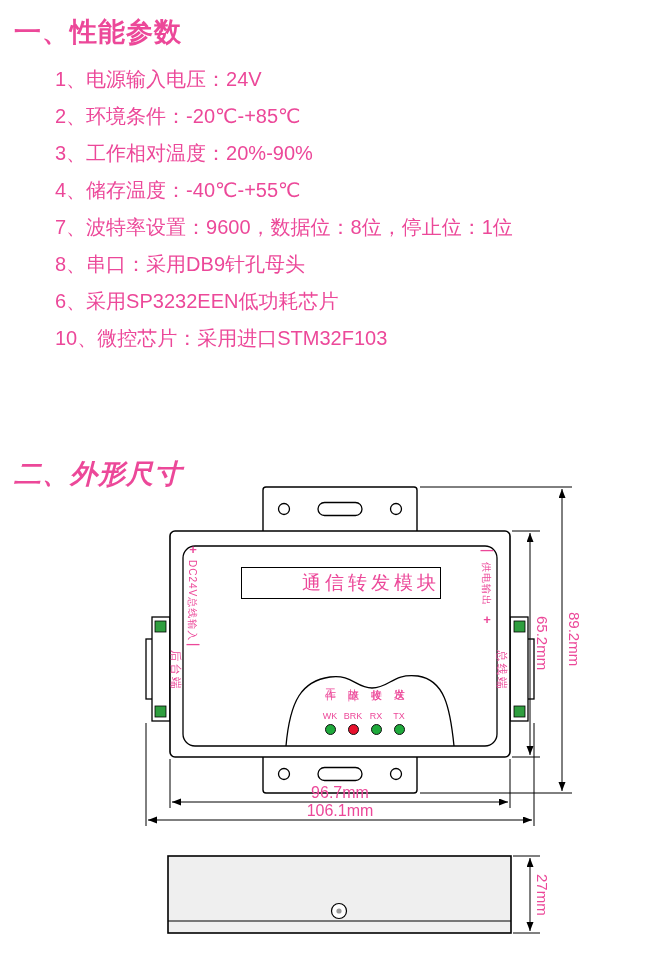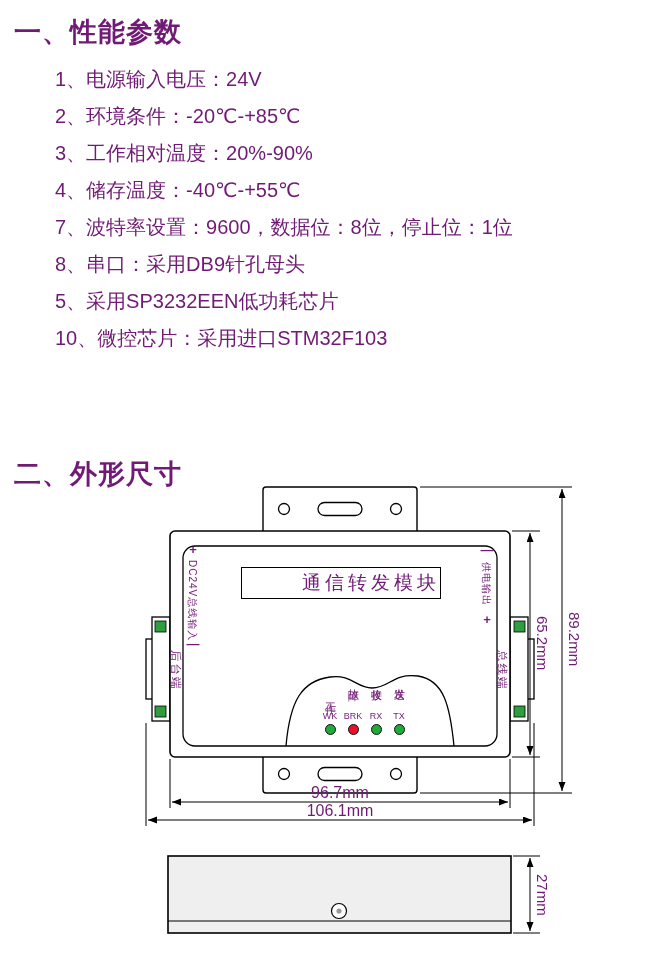--- a/index.html
+++ b/index.html
@@ -1,22 +1,22 @@
 <!DOCTYPE html>
 <html><head>
 <meta charset="utf-8">
 <style>
   html,body{margin:0;padding:0;background:#fff;}
   .page{
     position:relative;width:650px;height:953px;background:#fff;overflow:hidden;
-    font-family:"Liberation Sans","DejaVu Sans",sans-serif;color:#701a75;
+    font-family:"Liberation Sans","DejaVu Sans",sans-serif;color:#ec4899;
   }
   .h1{position:absolute;font-size:27px;font-weight:bold;letter-spacing:1px;}
   .h1.s1{left:14px;top:14px;}
-  .h1.s2{left:14px;top:456px;}
+  .h1.s2{left:14px;top:456px;font-style:italic;}
   .list{position:absolute;left:55px;top:61px;font-size:20px;}
   .list div{height:37px;line-height:37px;white-space:nowrap;}
   .drawing{position:absolute;left:0;top:0;}
   .devtitle{
     position:absolute;left:241px;top:567px;width:198px;height:30px;line-height:30px;
     border:1.5px solid #000;background:#fff;text-align:right;font-size:19px;
     letter-spacing:4px;font-weight:500;
   }
   .rot{position:absolute;transform-origin:0 0;transform:rotate(90deg);white-space:nowrap;}
   .tlabel{font-size:10px;letter-spacing:1px;}
@@ -36,21 +36,21 @@
 
   <div class="h1 s1">一、性能参数</div>
 
   <div class="list">
     <div>1、电源输入电压：24V</div>
     <div>2、环境条件：-20℃-+85℃</div>
     <div>3、工作相对温度：20%-90%</div>
     <div>4、储存温度：-40℃-+55℃</div>
     <div>7、波特率设置：9600，数据位：8位，停止位：1位</div>
     <div>8、串口：采用DB9针孔母头</div>
-    <div>5、采用SP3232EEN低功耗芯片</div>
+    <div>6、采用SP3232EEN低功耗芯片</div>
     <div>10、微控芯片：采用进口STM32F103</div>
   </div>
 
   <div class="h1 s2">二、外形尺寸</div>
 
   <svg class="drawing" width="650" height="953" viewBox="0 0 650 953">
     <defs>
       <marker id="arr" markerWidth="10" markerHeight="8" refX="9" refY="3.5" orient="auto-start-reverse">
         <path d="M0,0 L9,3.5 L0,7 Z" fill="#000"></path>
       </marker>
@@ -118,21 +118,21 @@
   <div class="rot tlabel" style="left:199px;top:560px;">DC24V总线输入</div>
   <div class="sym" style="left:186px;top:636px;">—</div>
 
   <div class="sym" style="left:480px;top:542px;">—</div>
   <div class="rot tlabel" style="left:493px;top:562px;">供电输出</div>
   <div class="sym" style="left:480px;top:612px;">+</div>
 
   <div class="rot plabel" style="left:183px;top:650px;">后台端</div>
   <div class="rot plabel" style="left:509px;top:650px;">总线端</div>
 
-  <div class="ind" style="left:317px;text-align:center;">
+  <div class="ind" style="left:317px;">
     <div class="ind-cn">工作</div>
     <div class="ind-en">WK</div>
     <div class="led" style="background: rgb(31, 170, 60);"></div>
   </div>
   <div class="ind" style="left:340px;">
     <div class="ind-cn">故障</div>
     <div class="ind-en">BRK</div>
     <div class="led" style="background: rgb(232, 17, 45);"></div>
   </div>
   <div class="ind" style="left:363px;justify-content:space-between;">

